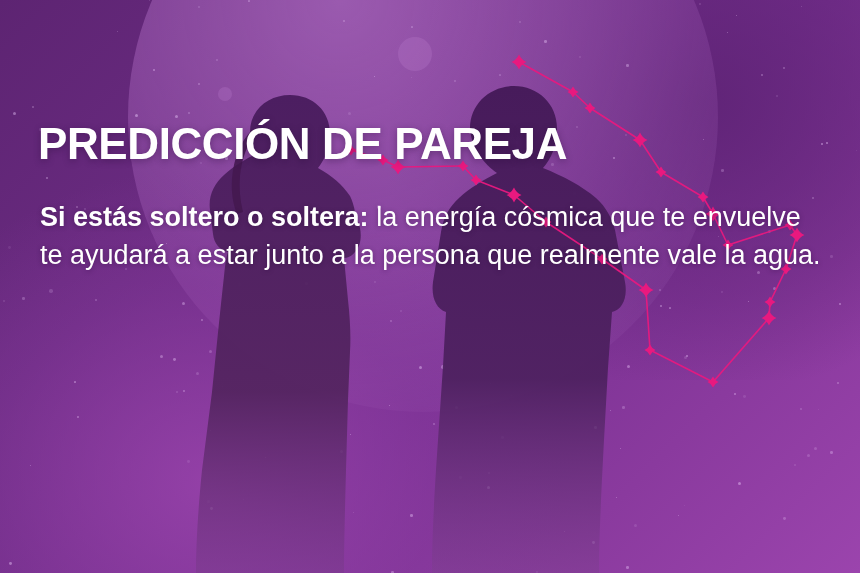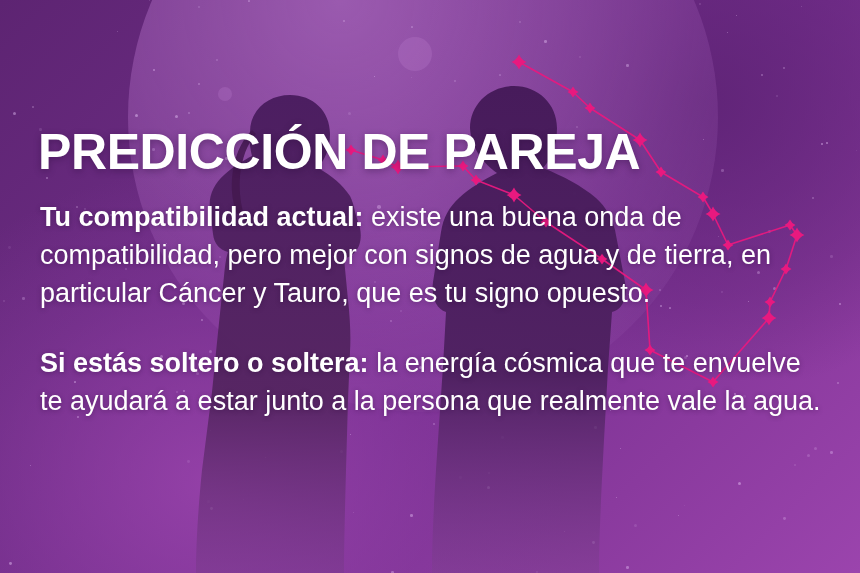--- a/index.html
+++ b/index.html
@@ -89,21 +89,21 @@
     font-size: 17px;
     font-weight: 400;
     color: #ffffff;
     letter-spacing: 0.1px;
     text-shadow: 0 1px 3px rgba(40,10,55,0.35);
   }
   .title {
     position: absolute;
     left: 38px;
     top: 93px;
-    font-size: 50px;
+    font-size: 44px;
     line-height: 1.0;
     font-weight: 700;
     color: #ffffff;
     letter-spacing: -0.4px;
     text-shadow: 0 2px 7px rgba(40,10,55,0.38);
     white-space: nowrap;
   }
   .body-block {
     position: absolute;
     left: 40px;
@@ -469,21 +469,18 @@
       </g>
   </svg>
 
   <div class="content">
 
 
     <h1 class="title">PREDICCIÓN DE PAREJA</h1>
 
     <div class="body-block">
       <p class="para">
-        <span class="lead">Tu compatibilidad actual:</span><span> existe una buena onda de compatibilidad, pero mejor con signos de agua y de tierra, en particular Cáncer y Tauro, que es tu signo opuesto.</span>
-      </p>
-      <p class="para">
         <span class="lead">Si estás soltero o soltera:</span><span> la energía cósmica que te envuelve te ayudará a estar junto a la persona que realmente vale la agua.</span>
       </p>
     </div>
 
   </div>
 </div>
 
 </body></html>

